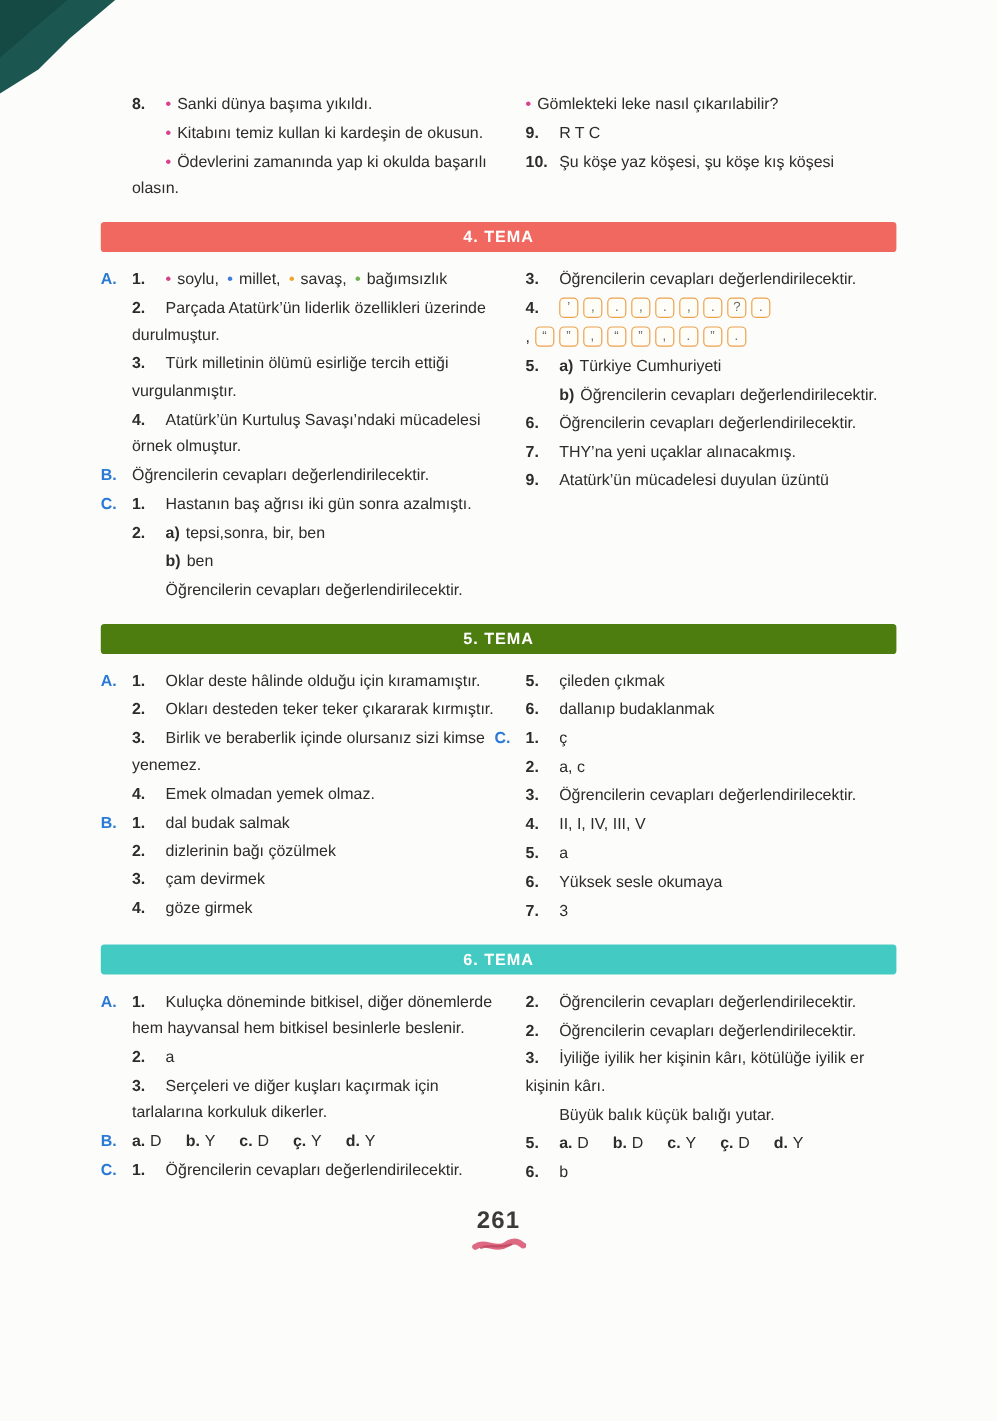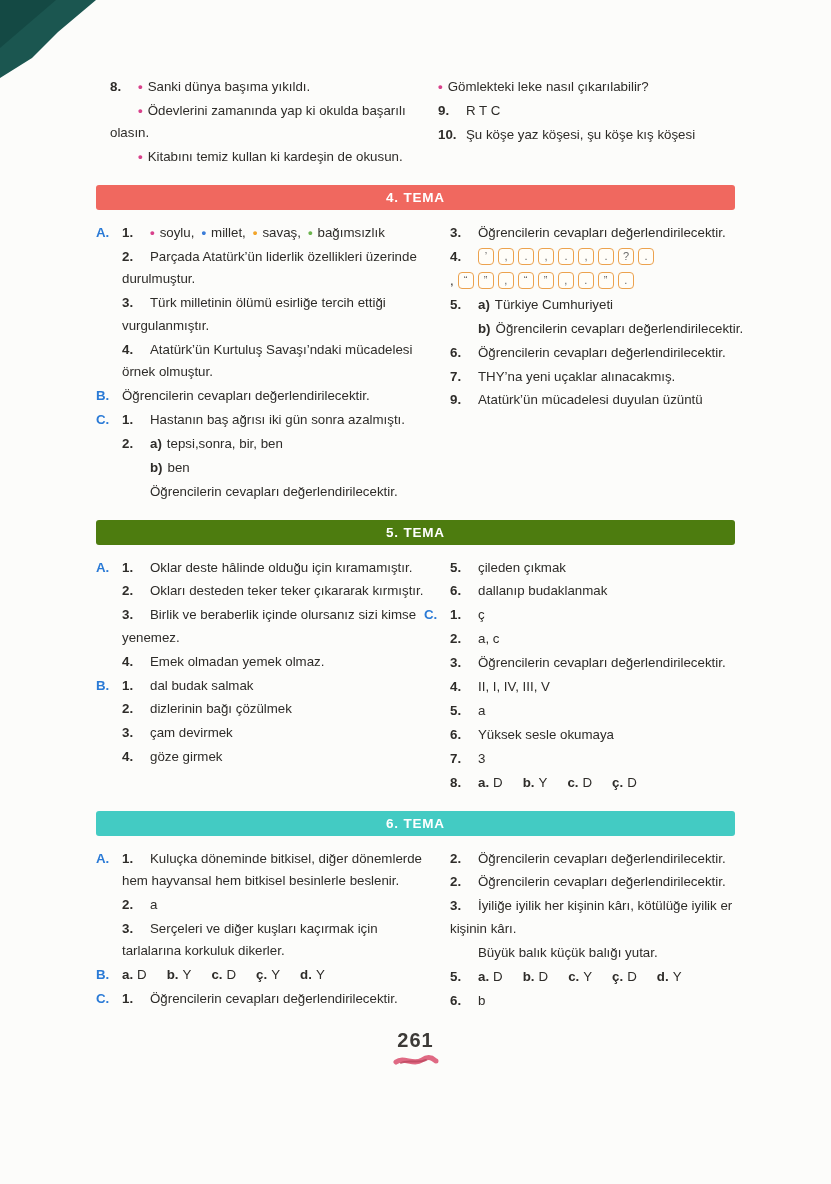--- a/index.html
+++ b/index.html
@@ -29,42 +29,42 @@
     border-radius:4px; margin:0 4px 2px 0; text-align:center; font-size:11px;
     line-height:14px; color:#6b6b6b; vertical-align:middle; text-indent:0; background:#fffdf8;
   }
   .pair { margin-right:20px; white-space:nowrap; }
   .pk { font-weight:bold; margin-right:4px; }
   .banner {
     height:25px; border-radius:3px; display:flex; align-items:center;
     justify-content:center; margin:15px 0 12px 0;
   }
   .banner-title { color:#ffffff; font-weight:bold; font-size:13.5px; letter-spacing:0.8px; }
-  .tema { margin:12px; }
+  .tema { margin:0; }
   .pagefoot { text-align:center; margin-top:16px; }
   .pagenum { font-size:20px; color:#3c3a37; letter-spacing:1px; font-weight:bold; }
   .ribbon { display:block; margin:2px auto 0; }
 </style>
 </head>
 <body>
 
 <div class="page">
 
   <svg class="corner" width="98" height="78" viewBox="0 0 98 78" aria-hidden="true">
     <polygon points="0,0 96,0 58,32 32,58 0,78" fill="#1b5650"></polygon>
     <polygon points="0,0 56,0 28,24 0,48" fill="#144944"></polygon>
   </svg>
 
   <main class="content">
 
     <section class="twocol">
       <div class="col left" id="top-left">
           <p class="line"><span class="num">8.</span><span class="dot" style="color: rgb(216, 65, 139);">•</span><span class="txt">Sanki dünya başıma yıkıldı.</span></p>
+          <p class="line ti"><span class="dot" style="color: rgb(216, 65, 139);">•</span><span class="txt">Kitabını temiz kullan ki kardeşin de okusun.</span></p>
           <p class="line ti"><span class="dot" style="color: rgb(216, 65, 139);">•</span><span class="txt">Ödevlerini zamanında yap ki okulda başarılı olasın.</span></p>
-          <p class="line ti"><span class="dot" style="color: rgb(216, 65, 139);">•</span><span class="txt">Kitabını temiz kullan ki kardeşin de okusun.</span></p>
         </div>
       <div class="col right" id="top-right">
           <p class="line"><span class="dot" style="color: rgb(216, 65, 139);">•</span><span class="txt">Gömlekteki leke nasıl çıkarılabilir?</span></p>
           <p class="line"><span class="num">9.</span><span class="txt">R T C</span></p>
           <p class="line"><span class="num">10.</span><span class="txt">Şu köşe yaz köşesi, şu köşe kış köşesi</span></p>
         </div>
     </section>
 
     <div id="tema-sections">
         <section class="tema">
@@ -113,21 +113,20 @@
             <div class="col right">
               <p class="line"><span class="num">5.</span><span class="txt">çileden çıkmak</span></p>
               <p class="line"><span class="num">6.</span><span class="txt">dallanıp budaklanmak</span></p>
               <p class="line"><span class="letter">C.</span><span class="num">1.</span><span class="txt">ç</span></p>
               <p class="line"><span class="num">2.</span><span class="txt">a, c</span></p>
               <p class="line"><span class="num">3.</span><span class="txt">Öğrencilerin cevapları değerlendirilecektir.</span></p>
               <p class="line"><span class="num">4.</span><span class="txt">II, I, IV, III, V</span></p>
               <p class="line"><span class="num">5.</span><span class="txt">a</span></p>
               <p class="line"><span class="num">6.</span><span class="txt">Yüksek sesle okumaya</span></p>
               <p class="line"><span class="num">7.</span><span class="txt">3</span></p>
-              <p class="line"><span class="num">8.</span><span class="pair"><span class="pk">a.</span><span class="pv">D</span></span><span class="pair"><span class="pk">b.</span><span class="pv">Y</span></span><span class="pair"><span class="pk">c.</span><span class="pv">D</span></span><span class="pair"><span class="pk">ç.</span><span class="pv">D</span></span></p>
             </div>
           </div>
         </section>
         <section class="tema">
           <div class="banner" style="background: rgb(67, 203, 195);">
             <span class="banner-title">6. TEMA</span>
           </div>
           <div class="twocol">
             <div class="col left">
               <p class="line"><span class="letter">A.</span><span class="num">1.</span><span class="txt">Kuluçka döneminde bitkisel, diğer dönemlerde hem hayvansal hem bitkisel besinlerle beslenir.</span></p>

